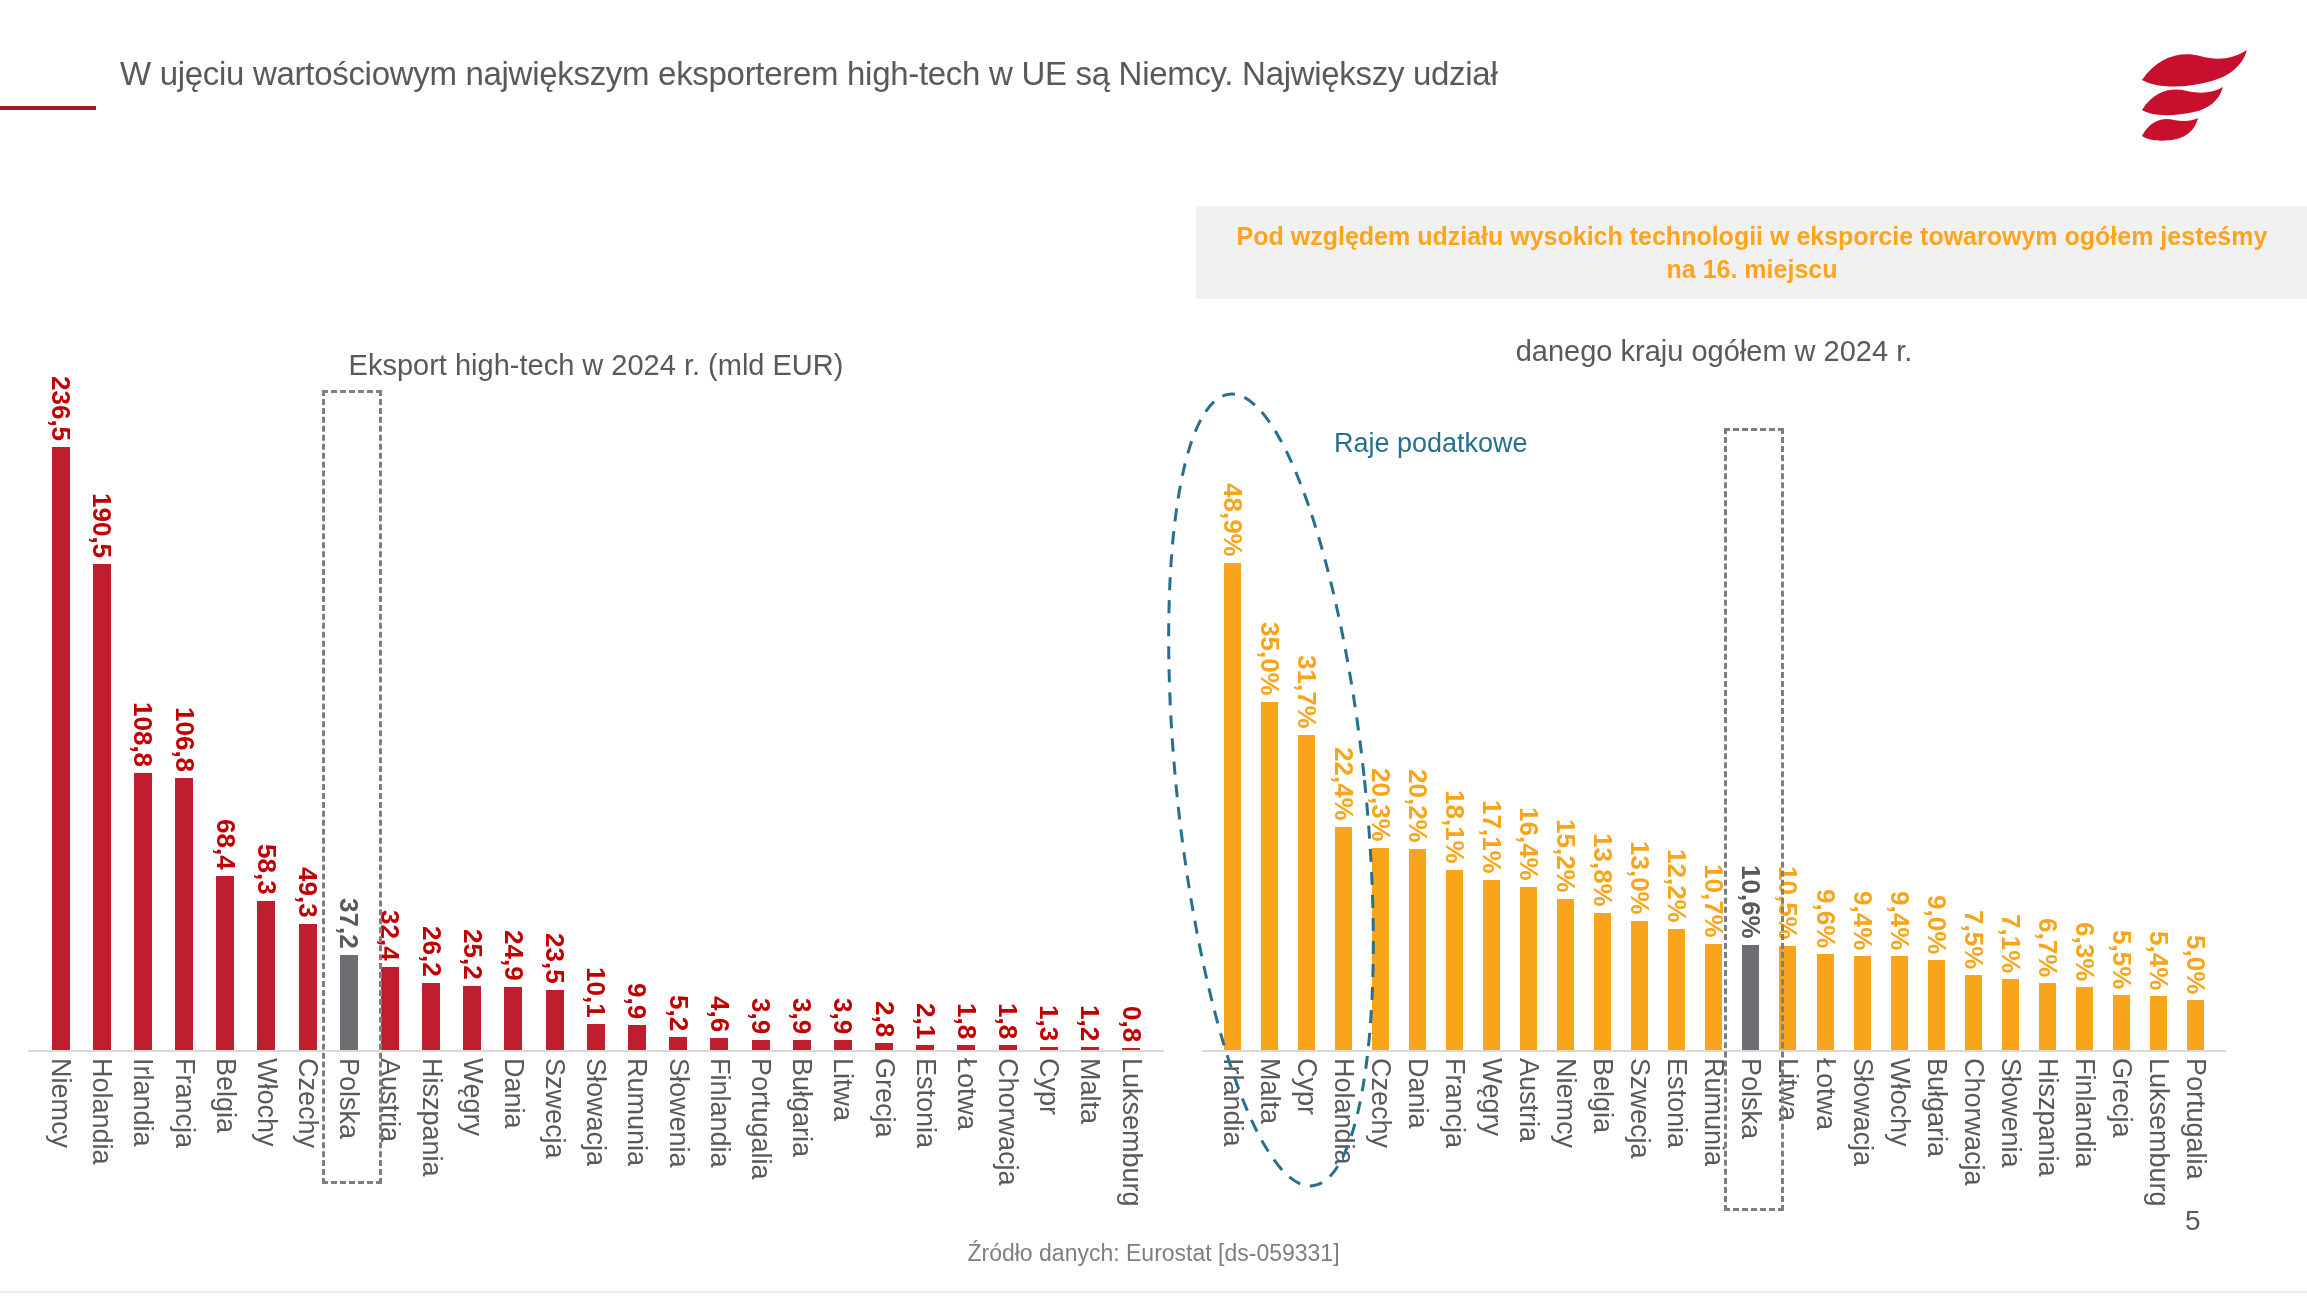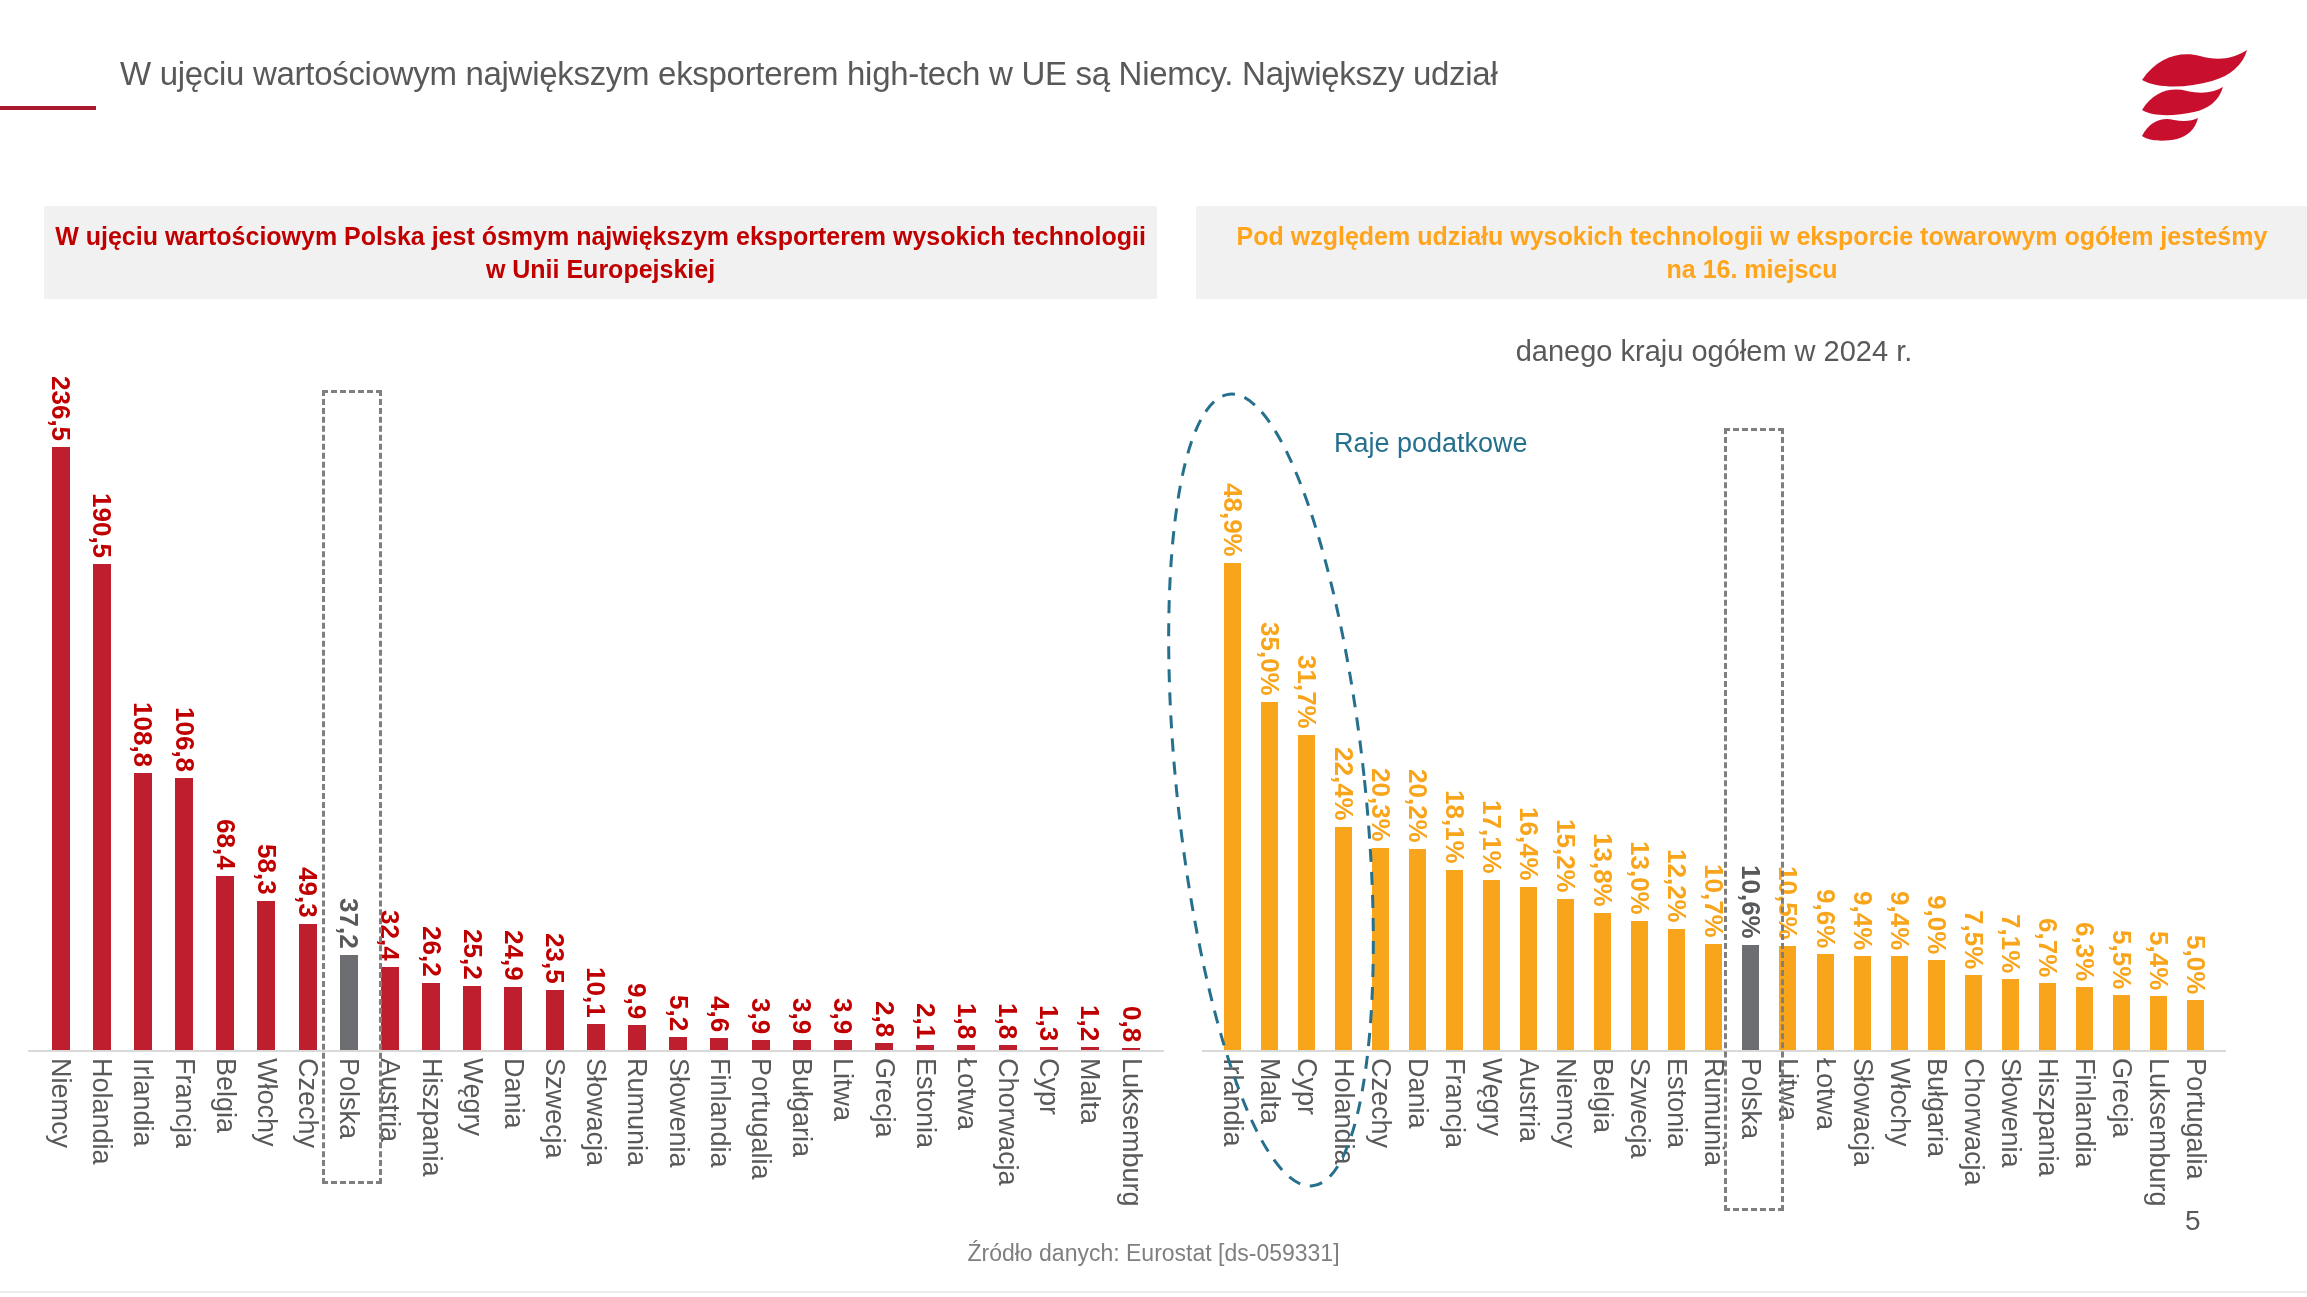--- a/index.html
+++ b/index.html
@@ -38,30 +38,27 @@
   <div class="main-title">
     <div>W ujęciu wartościowym największym eksporterem high-tech w UE są Niemcy. Największy udział</div>
   </div>
 
   <svg class="logo" width="110" height="100" viewBox="0 0 110 100">
     <path fill="#C8102E" d="M2,32 C18,9 40,3 60,8 C78,13 93,11 107,2 C103,17 90,28 72,33 C48,40 18,41 2,32 Z"></path>
     <path fill="#C8102E" d="M2,62 C14,43 31,39 47,43 C61,46 73,45 83,39 C79,53 68,61 54,64 C36,68 13,69 2,62 Z"></path>
     <path fill="#C8102E" d="M2,88 C10,73 22,69 34,72 C44,74 52,73 58,70 C55,82 47,88 37,91 C24,94 8,93 2,88 Z"></path>
   </svg>
 
-  <div class="panel-header left">
-    <div>W ujęciu wartościowym Polska jest ósmym największym eksporterem wysokich technologii</div>
-    <div>w Unii Europejskiej</div>
-  </div>
 
   <div class="panel-header right">
     <div>Pod względem udziału wysokich technologii w eksporcie towarowym ogółem jesteśmy</div>
     <div>na 16. miejscu</div>
   </div>
 
+  <div class="chart-title left">Eksport high-tech w 2024 r. (mld EUR)</div>
 
   <div class="chart-title right">
     <div>danego kraju ogółem w 2024 r.</div>
   </div>
 
   <div id="chart-left" class="chart" style="left: 40px; width: 1112px;">
       <div style="position: absolute; left: 0px; top: 338px; width: 100%; height: 712px; display: flex;">
         <div style="width: 41.1852px; height: 100%; display: flex; flex-direction: column; justify-content: flex-end; align-items: center;">
           <div class="vtext val-label" style="color: rgb(192, 0, 0);">236,5</div>
           <div style="width: 18px; height: 603px; margin-top: 6px; background: rgb(190, 30, 45);"></div>

